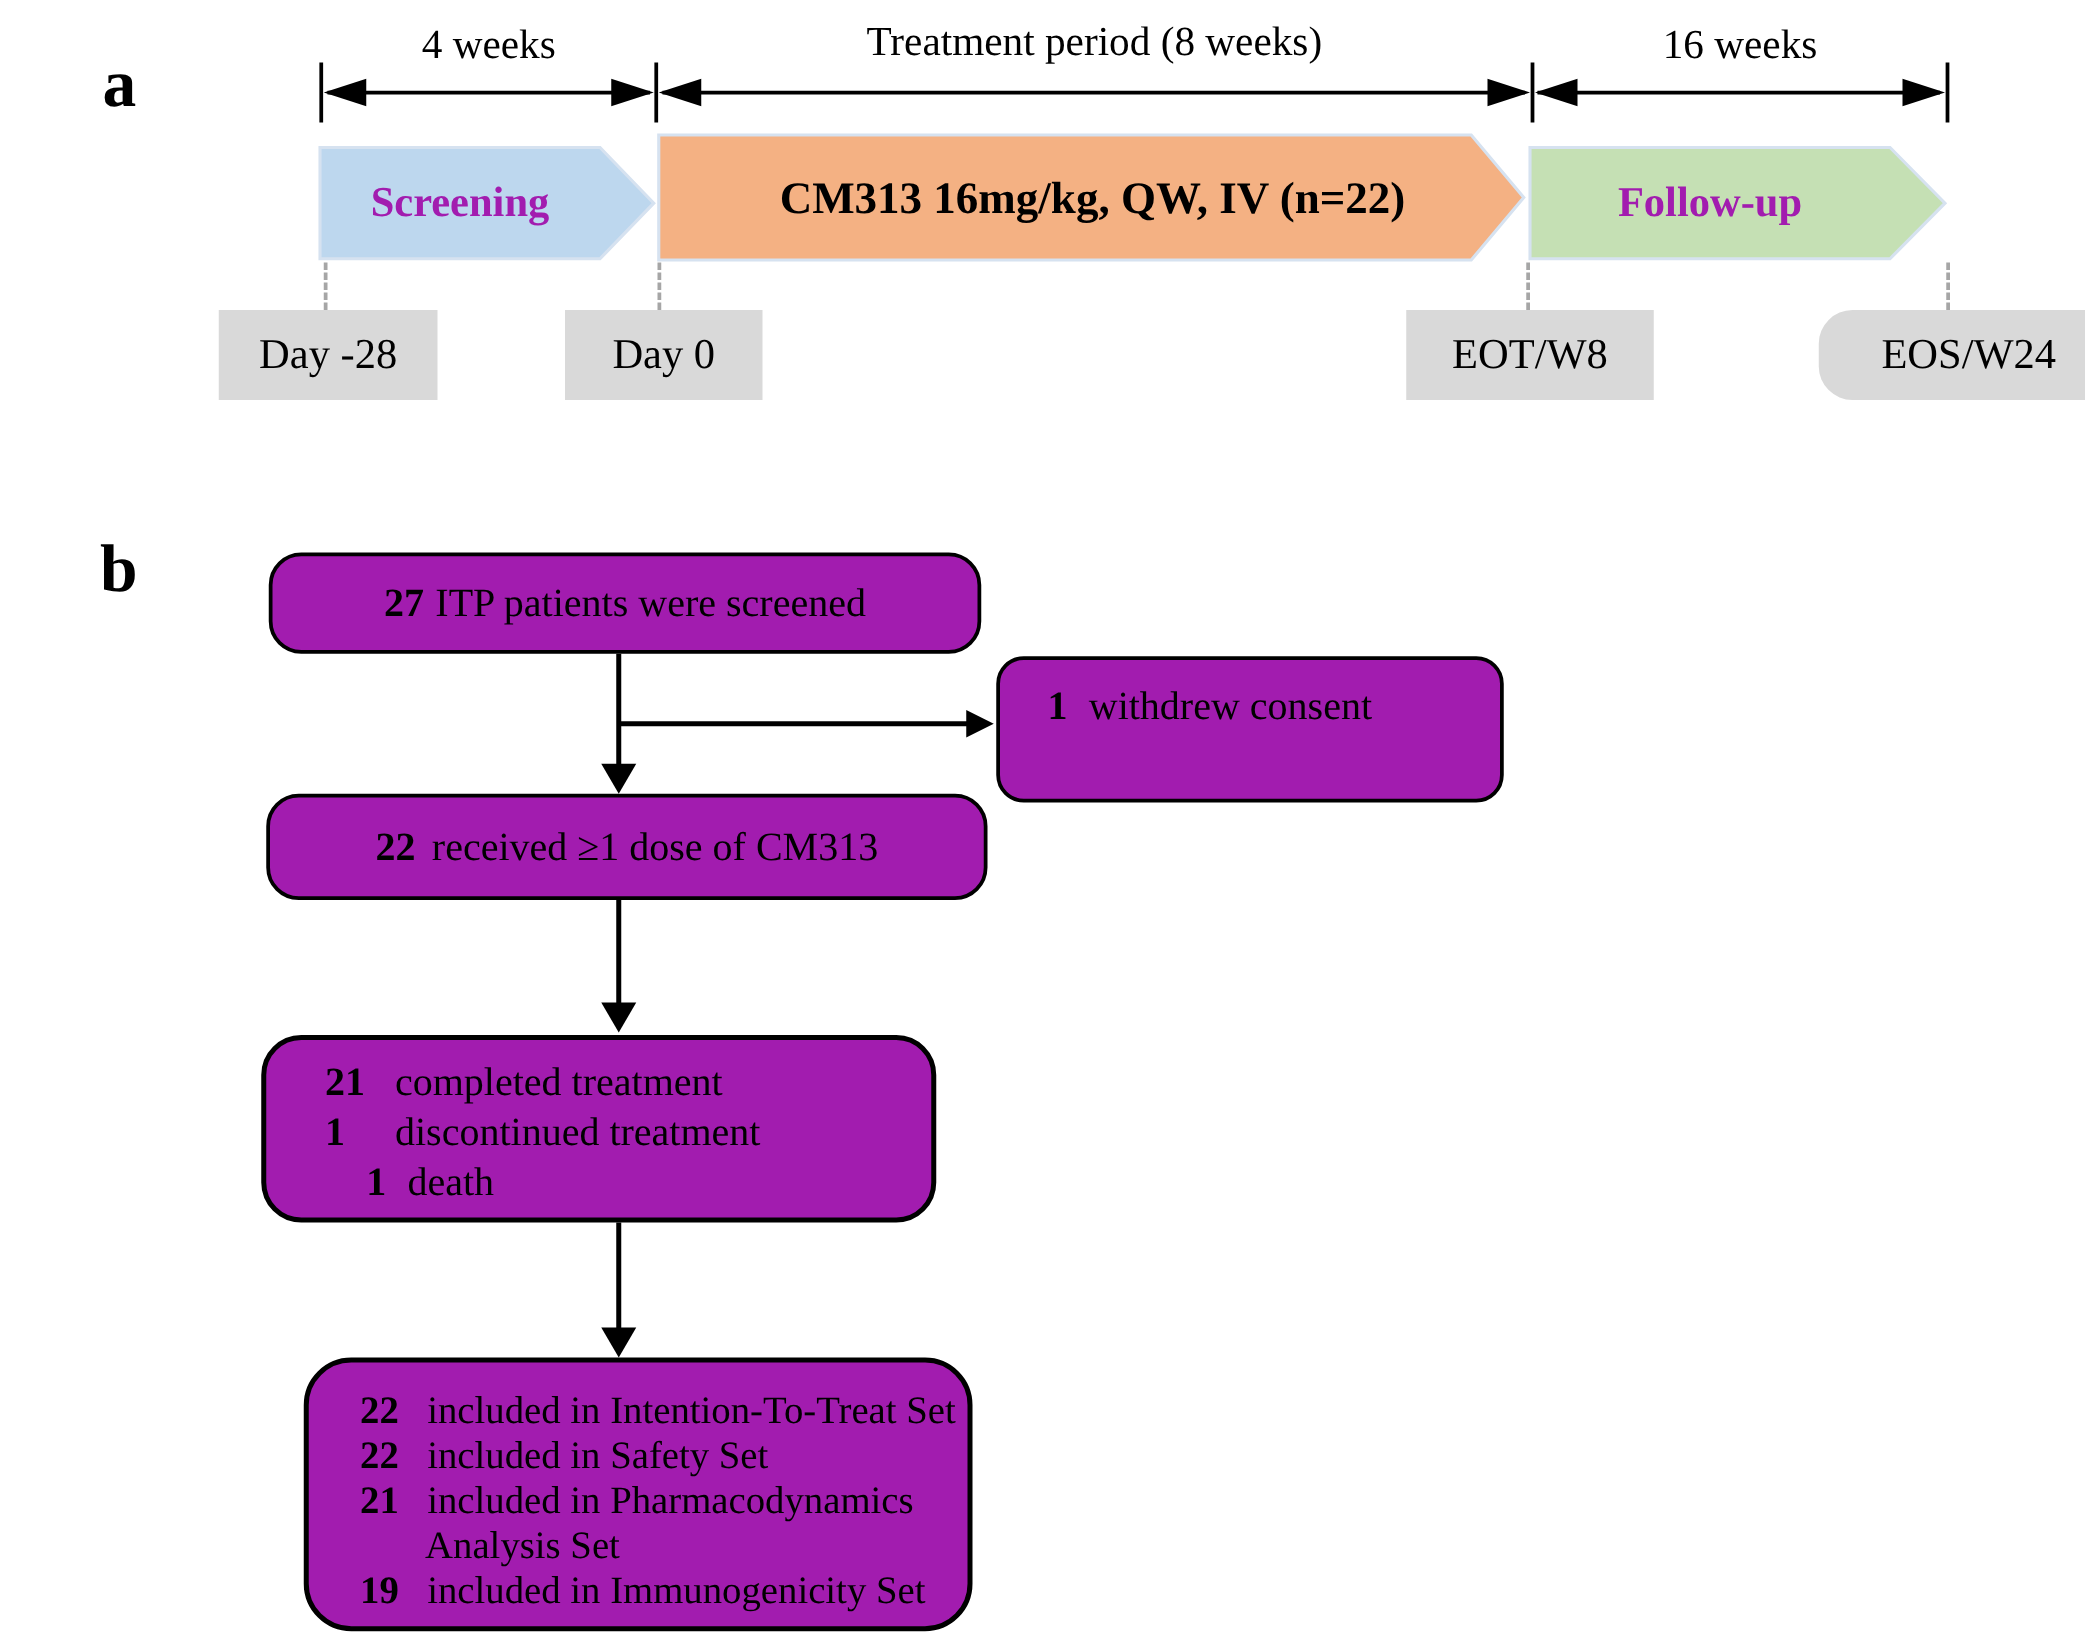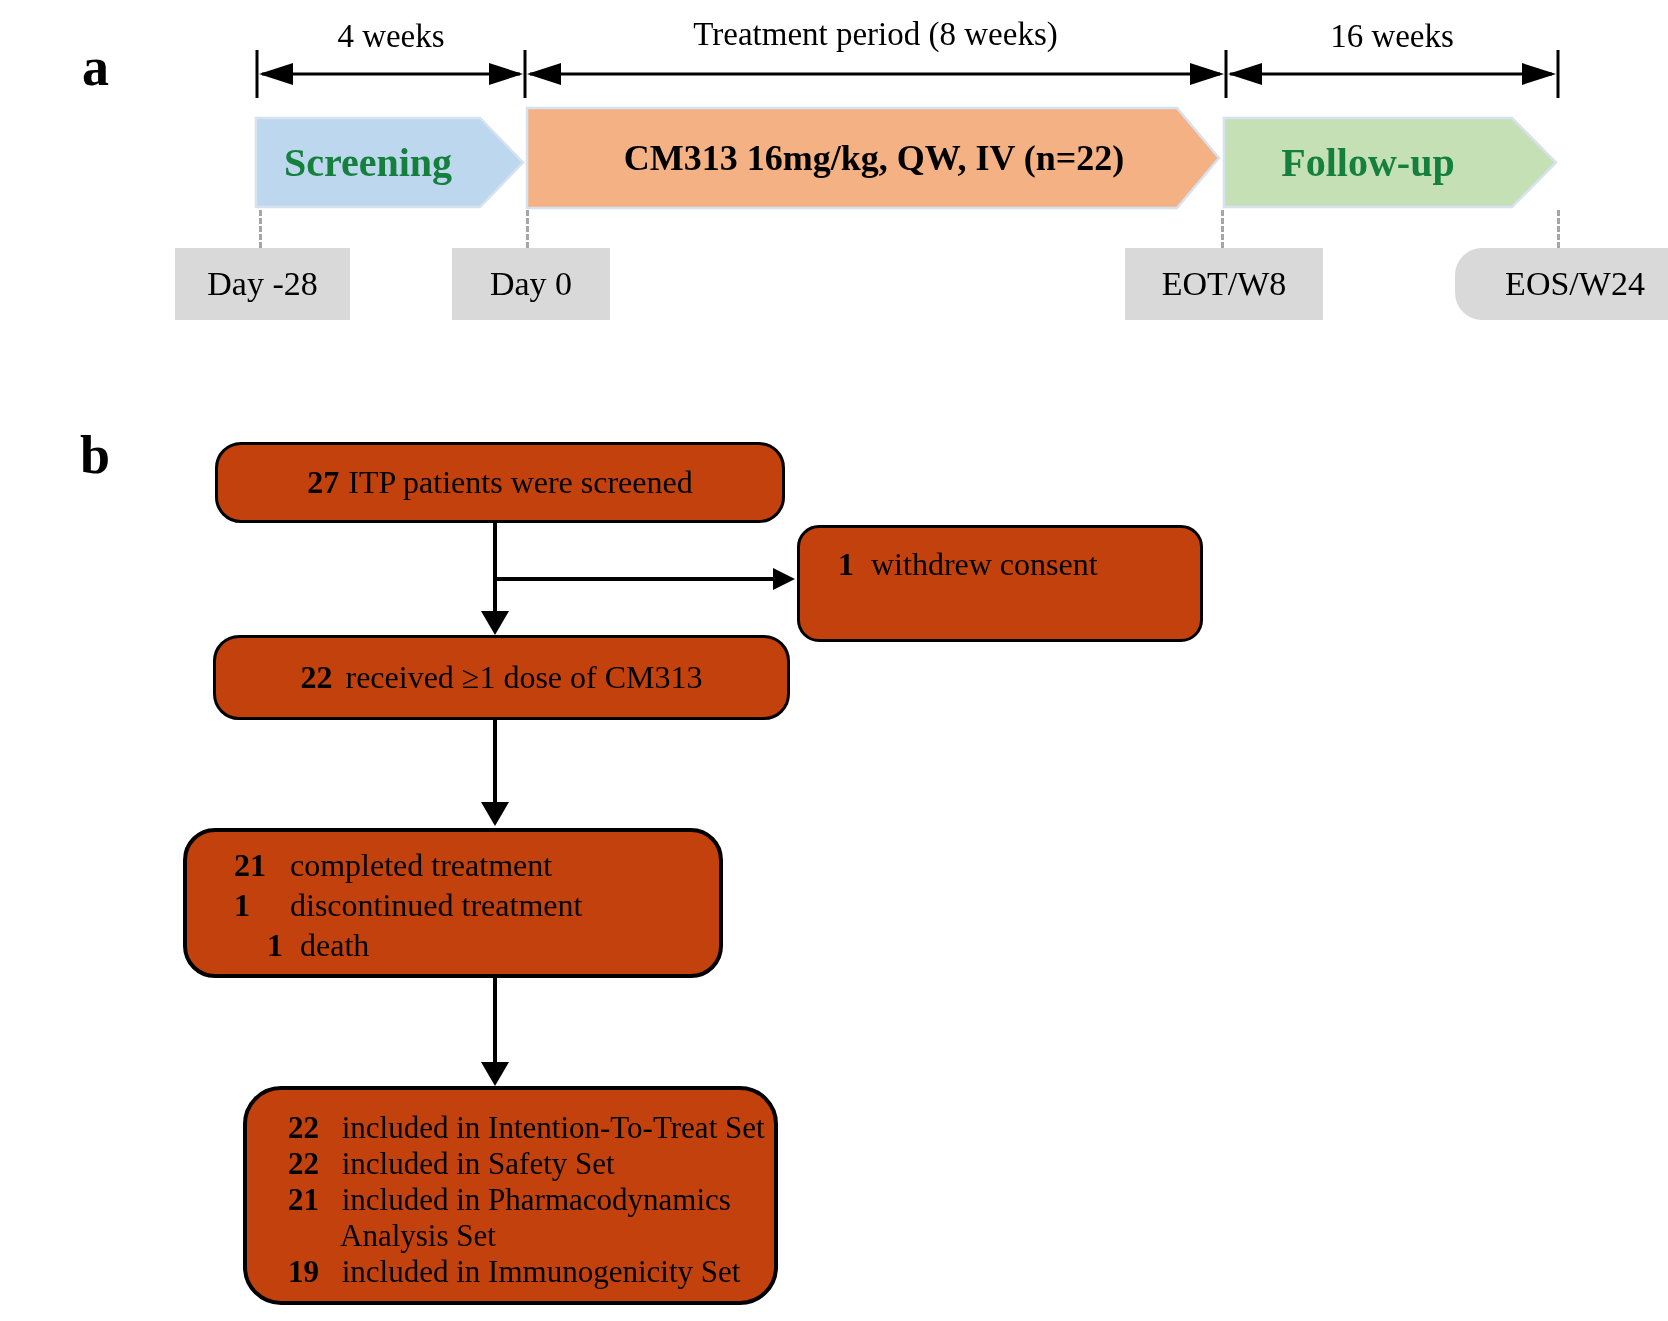--- a/index.html
+++ b/index.html
@@ -4,27 +4,27 @@
 <title>Study design and patient disposition figure</title>
 <style>
   html,body{margin:0;padding:0;background:#ffffff;}
   #figure{position:relative;width:1668px;height:1321px;background:#ffffff;overflow:hidden;
           font-family:"Liberation Serif","DejaVu Serif",serif;color:#000;}
   .abs{position:absolute;}
   .panel-label{font-size:54px;font-weight:bold;line-height:1;}
   
   .seg-label{font-size:33px;text-align:center;white-space:nowrap;}
   .phase-label{font-weight:bold;text-align:center;white-space:nowrap;}
-  .phase-label.white{color:#15803d;font-size:40px;}
+  .phase-label.white{color:#a21caf;font-size:34px;}
   .phase-label.dark{color:#000000;font-size:36px;}
   .dash-conn{width:0;height:38px;border-left:3px dashed #a6a6a6;}
   .milestone{top:248px;height:72px;line-height:72px;background:#d9d9d9;text-align:center;
              font-size:34px;white-space:nowrap;}
   
-  .fbox{box-sizing:border-box;border:3px solid #000;border-radius:26px;background:#c2410c;font-size:32px;}
+  .fbox{box-sizing:border-box;border:3px solid #000;border-radius:26px;background:#a21caf;font-size:32px;}
   .fbox.center{display:flex;align-items:center;justify-content:center;white-space:nowrap;}
   .fnum{font-weight:bold;margin-right:9px;}
   .fnum.col{display:inline-block;width:48px;margin-right:0;}
   .fnum.col4{display:inline-block;width:46px;margin-right:0;}
   .fline{white-space:nowrap;}
   .vline{width:4px;background:#000;}
   .hline{height:4px;background:#000;}
   .head-down{width:0;height:0;border-left:14px solid transparent;border-right:14px solid transparent;
              border-top:24px solid #000;}
   .head-right{width:0;height:0;border-top:11px solid transparent;border-bottom:11px solid transparent;
@@ -103,21 +103,21 @@
   </div>
 
   <div class="abs fbox center" style="left:213px;top:635px;width:577px;height:85px;">
     <span class="fnum" style="margin-right:13px;">22</span>
     <span>received ≥1 dose of CM313</span>
   </div>
 
   <div class="abs vline" style="left:493px;top:720px;height:84px;"></div>
   <div class="abs head-down" style="left:481px;top:802px;"></div>
 
-  <div class="abs fbox" style="left:183px;top:828px;width:540px;height:150px;border-width:4px;border-radius:32px;padding:13px 0 0 47px;">
+  <div class="abs fbox" style="left:209px;top:828px;width:540px;height:150px;border-width:4px;border-radius:32px;padding:13px 0 0 47px;">
     <div class="fline" style="line-height:40px;">
       <span class="fnum col">21</span>
       <span>completed treatment</span>
     </div>
     <div class="fline" style="line-height:40px;">
       <span class="fnum col">1</span>
       <span>discontinued treatment</span>
     </div>
     <div class="fline" style="line-height:40px;margin-left:33px;">
       <span class="fnum">1</span>

